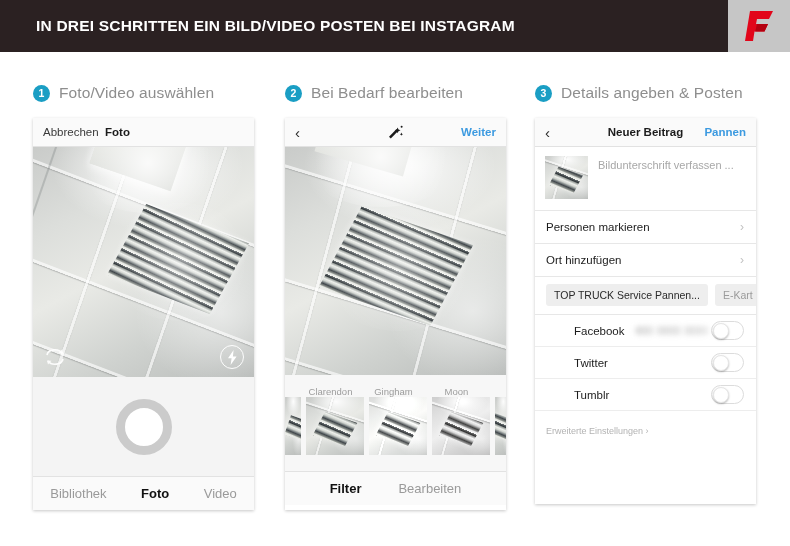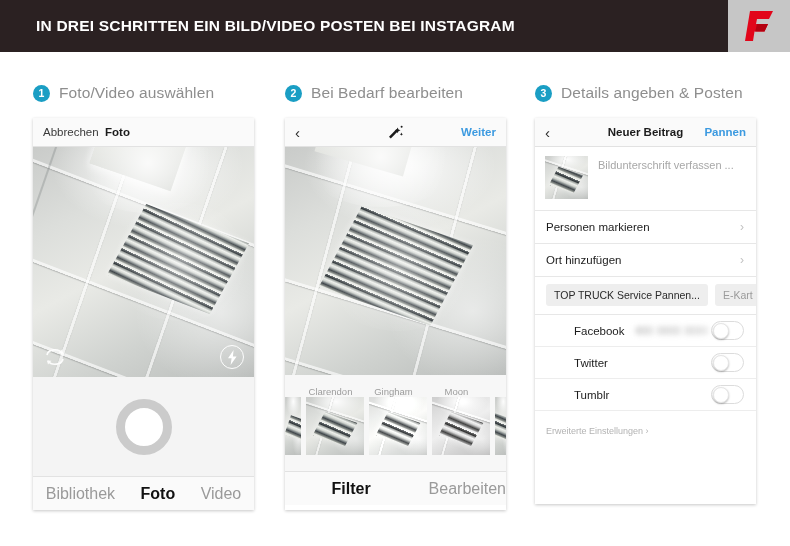--- a/index.html
+++ b/index.html
@@ -109,23 +109,23 @@
     width: 56px; height: 56px; border-radius: 50%;
     border: 9px solid #cbcbcb; background: #ffffff;
   }
 
   
   .tabbar {
     height: 34px; flex: 0 0 auto; background: #fafafa;
     border-top: 1px solid #e2e2e2;
     display: flex; align-items: center; justify-content: space-around;
   }
-  .tab { font-size: 16px; color: #9a9a9a; }
+  .tab { font-size: 13px; color: #9a9a9a; }
   .tab.active { color: #111111; font-weight: bold; }
-  .tabbar-2 { justify-content: flex-end; gap: 58px; }
+  .tabbar-2 { justify-content: center; gap: 37px; }
 
   
   .filter-strip { flex: 0 0 auto; background: #f7f7f7; height: 96px; position: relative; overflow: hidden; }
   .filter-names {
     display: flex; height: 22px; align-items: flex-end;
     padding-left: 0px; position: relative;
   }
   .fname {
     font-size: 9.5px; color: #9d9d9d; text-align: center;
     flex: 0 0 auto; width: 63px;

